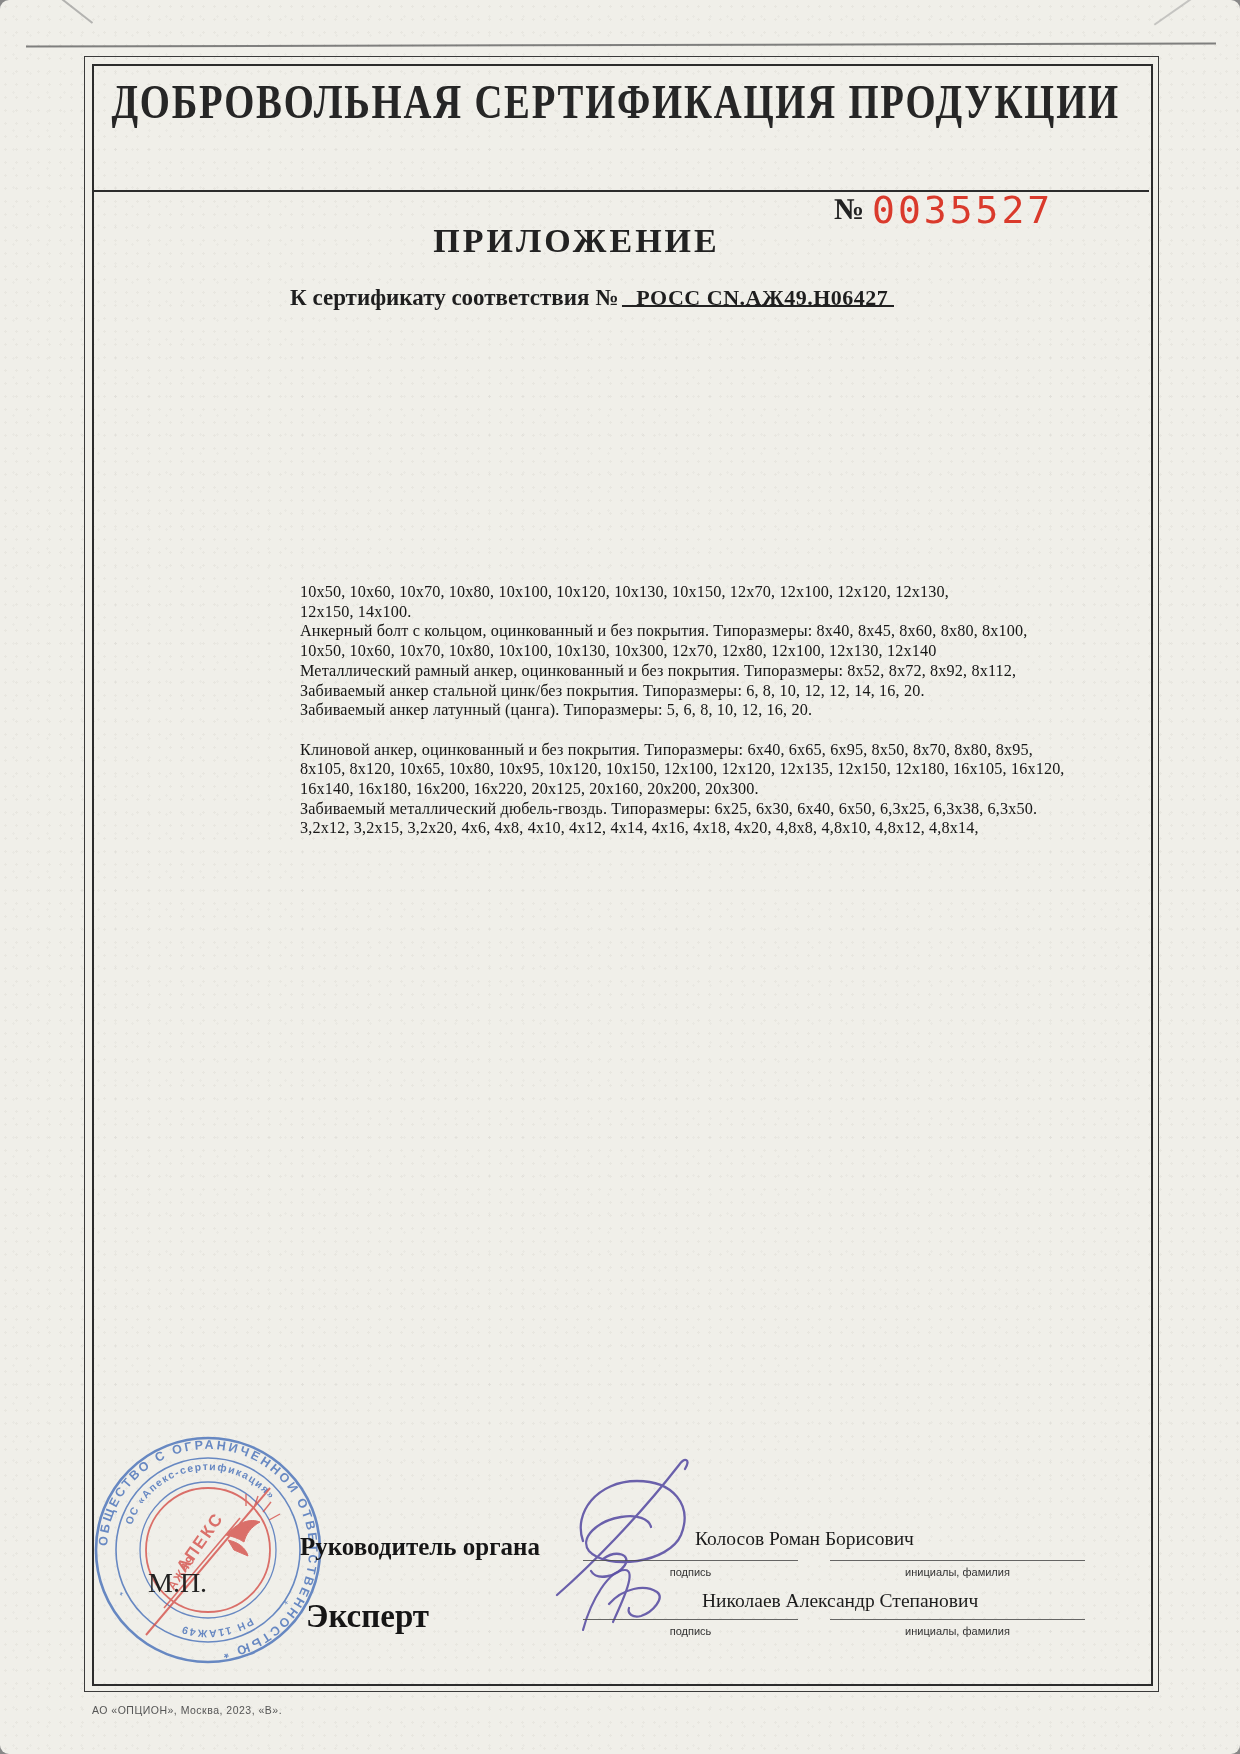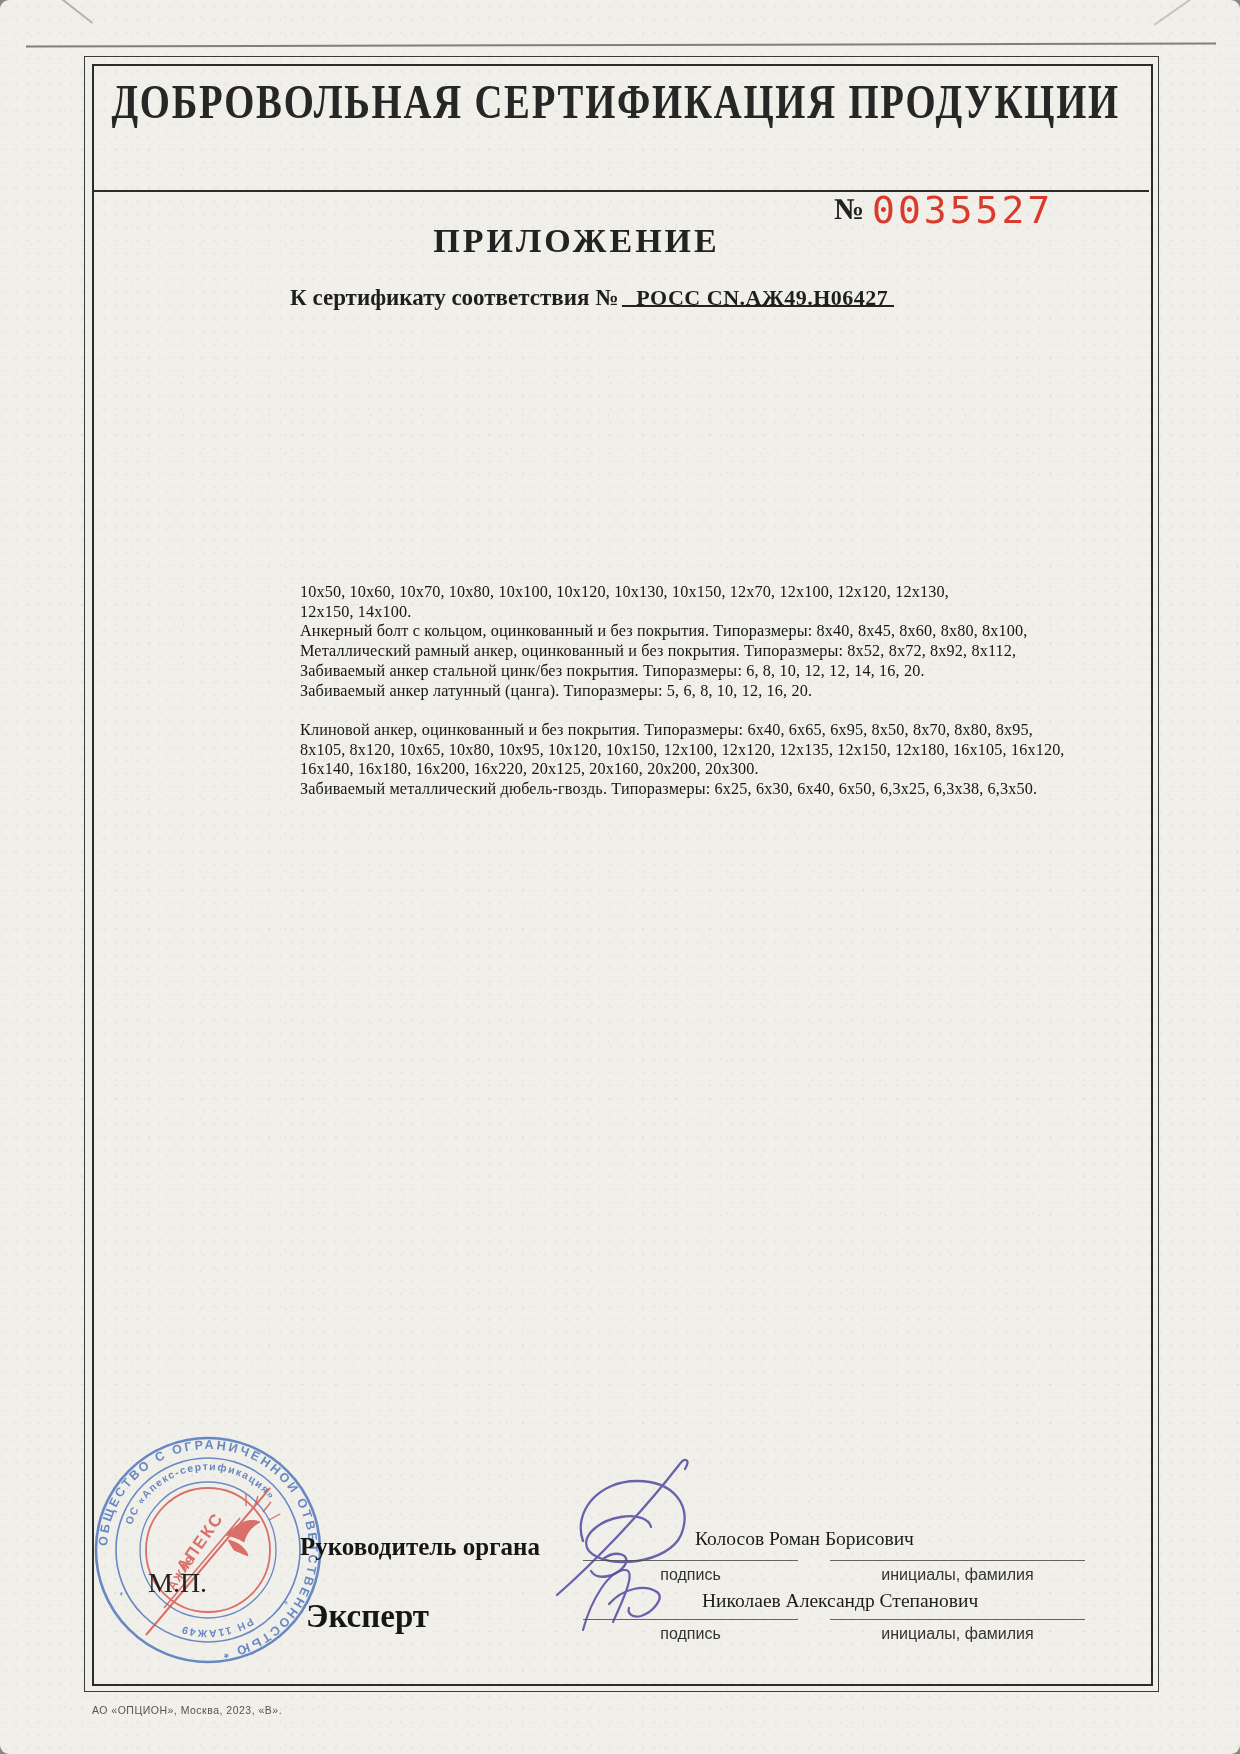--- a/index.html
+++ b/index.html
@@ -47,21 +47,21 @@
   .body-text .para2{margin-top:19.7px;}
   .body-text div{white-space:nowrap;}
   
   .role1{left:300px;top:1533px;font-size:25px;font-weight:bold;color:#161616;}
   .role2{left:306px;top:1598px;font-size:33px;font-weight:bold;color:#161616;}
   .sigline{height:1.4px;background:#4c4c4c;opacity:.85;}
   .l1a{left:583px;top:1560px;width:215px;}
   .l1b{left:830px;top:1560px;width:255px;}
   .l2a{left:583px;top:1619px;width:215px;}
   .l2b{left:830px;top:1619px;width:255px;}
-  .sig-label{font-family:"Liberation Sans","DejaVu Sans",sans-serif;font-size:16px;color:#333;text-align:center;}
+  .sig-label{font-family:"Liberation Sans","DejaVu Sans",sans-serif;font-size:11px;color:#333;text-align:center;}
   .lab1a{left:583px;top:1566px;width:215px;}
   .lab1b{left:830px;top:1566px;width:255px;}
   .lab2a{left:583px;top:1625px;width:215px;}
   .lab2b{left:830px;top:1625px;width:255px;}
   .name1{left:695px;top:1528px;font-size:19.5px;color:#1b1b1b;white-space:nowrap;}
   .name2{left:702px;top:1590px;font-size:19.5px;color:#1b1b1b;white-space:nowrap;}
   
   .footer{left:92px;top:1704px;width:1057px;
     font-family:"Liberation Sans","DejaVu Sans",sans-serif;font-size:10.5px;color:#555;letter-spacing:0.5px;}
   
@@ -90,29 +90,31 @@
   <div class="abs appendix-title">ПРИЛОЖЕНИЕ</div>
   <div class="abs cert-line">
     <span>К сертификату соответствия №</span><span class="cert-number"><span>РОСС CN.АЖ49.Н06427</span><span class="strike"></span></span>
   </div>
 
   <div class="abs body-text">
     <div class="para1">
         <div>10x50, 10x60, 10x70, 10x80, 10x100, 10x120, 10x130, 10x150, 12x70, 12x100, 12x120, 12x130,</div>
         <div>12x150, 14x100.</div>
         <div>Анкерный болт с кольцом, оцинкованный и без покрытия. Типоразмеры: 8x40, 8x45, 8x60, 8x80, 8x100,</div>
+        <div>10x50, 10x60, 10x70, 10x80, 10x100, 10x130, 10x300, 12x70, 12x80, 12x100, 12x130, 12x140</div>
         <div>Металлический рамный анкер, оцинкованный и без покрытия. Типоразмеры: 8x52, 8x72, 8x92, 8x112,</div>
         <div>Забиваемый анкер стальной цинк/без покрытия. Типоразмеры: 6, 8, 10, 12, 12, 14, 16, 20.</div>
         <div>Забиваемый анкер латунный (цанга). Типоразмеры: 5, 6, 8, 10, 12, 16, 20.</div>
       </div>
     <div class="para2">
         <div>Клиновой анкер, оцинкованный и без покрытия. Типоразмеры: 6x40, 6x65, 6x95, 8x50, 8x70, 8x80, 8x95,</div>
         <div>8x105, 8x120, 10x65, 10x80, 10x95, 10x120, 10x150, 12x100, 12x120, 12x135, 12x150, 12x180, 16x105, 16x120,</div>
         <div>16x140, 16x180, 16x200, 16x220, 20x125, 20x160, 20x200, 20x300.</div>
         <div>Забиваемый металлический дюбель-гвоздь. Типоразмеры: 6x25, 6x30, 6x40, 6x50, 6,3x25, 6,3x38, 6,3x50.</div>
+        <div>3,2x12, 3,2x15, 3,2x20, 4x6, 4x8, 4x10, 4x12, 4x14, 4x16, 4x18, 4x20, 4,8x8, 4,8x10, 4,8x12, 4,8x14,</div>
       </div>
   </div>
 
   <svg class="abs stamp" width="240" height="240" viewBox="0 0 240 240">
     <defs>
       <path id="outerring" d="M 19,120 A 101,101 0 1 1 221,120 A 101,101 0 1 1 19,120"></path>
       <path id="innerring" d="M 40,120 A 80,80 0 1 1 200,120 A 80,80 0 1 1 40,120"></path>
     </defs>
     <g opacity="0.82">
       <circle cx="120" cy="120" r="112" fill="none" stroke="#4a72ba" stroke-width="2.6"></circle>

